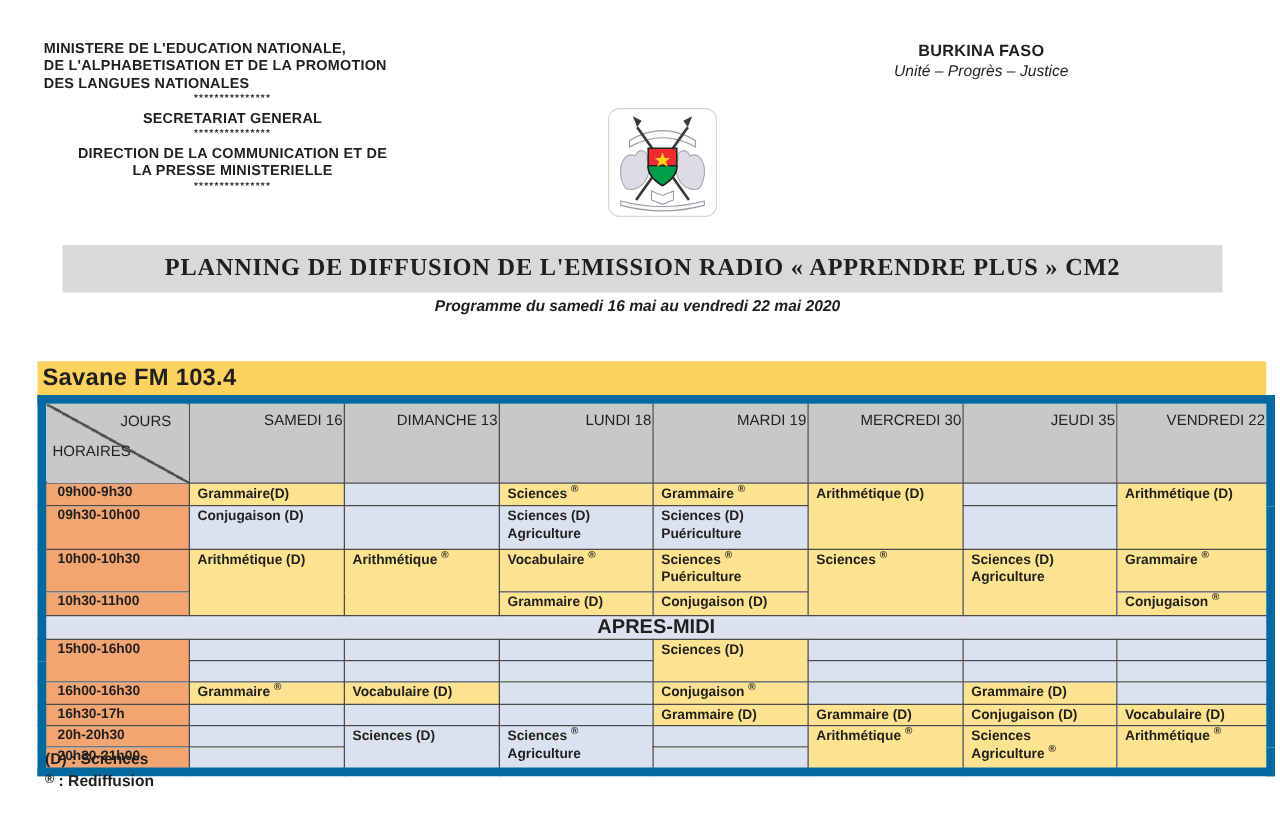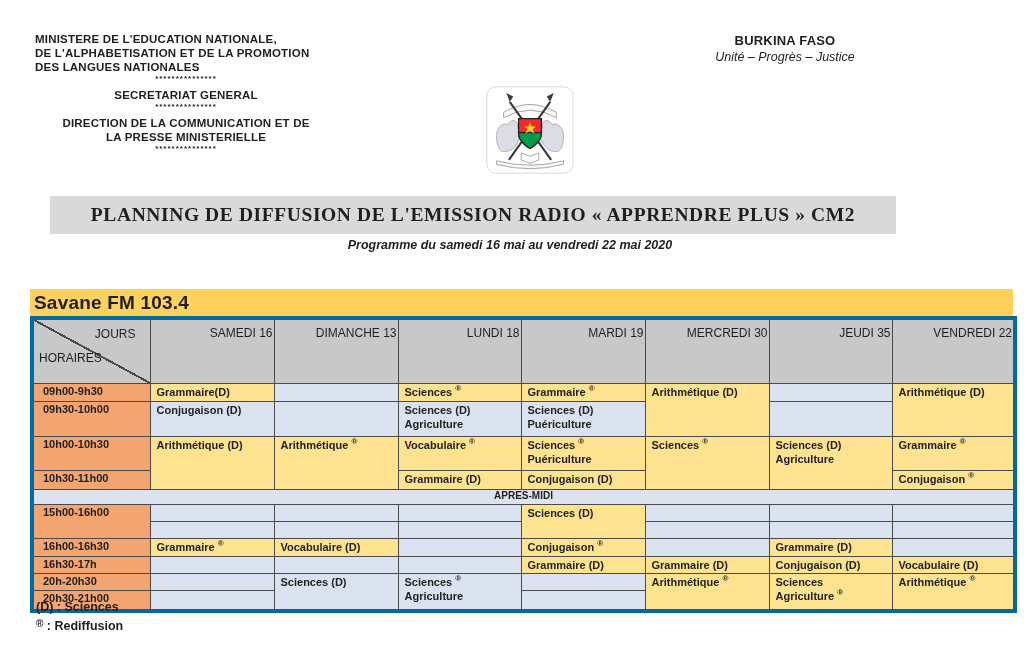--- a/index.html
+++ b/index.html
@@ -19,21 +19,21 @@
   .ministry-block .centered{text-align:center;}
   .ministry-block .gap{height:5px;}
   .country-block{
     position:absolute;left:640px;top:33px;width:290px;text-align:center;
   }
   .country-name{font-size:13px;font-weight:bold;letter-spacing:.2px;}
   .country-motto{font-size:12.5px;font-style:italic;margin-top:2px;}
   .emblem-box{position:absolute;left:486px;top:84px;width:88px;height:92px;}
   
   .title-strip{
-    position:absolute;left:50px;top:196px;width:846px;height:38px;
+    position:absolute;left:50px;top:196px;width:928px;height:38px;
     background:var(--title-strip,#d9d9d9);
     display:flex;align-items:center;justify-content:center;
   }
   .title-text{
     font-family:"Liberation Serif", serif;font-weight:bold;
     font-size:19.5px;letter-spacing:.6px;white-space:nowrap;
   }
   .subtitle{
     position:absolute;left:50px;top:238px;width:920px;text-align:center;
     font-size:12.5px;font-weight:bold;font-style:italic;
@@ -42,21 +42,21 @@
   .station-banner{
     position:absolute;left:30px;top:289px;width:983px;height:27px;
     background:var(--banner-gold,#fcd25c);
     display:flex;align-items:center;
   }
   .station-banner span{font-size:19px;font-weight:bold;padding-left:4px;letter-spacing:.2px;}
   
   .sched-wrap{position:absolute;left:30px;top:316px;width:983px;}
   table.sched{
     border-collapse:collapse;table-layout:fixed;width:983px;
-    border:4px solid #0369a1;
+    border:7px solid #0369a1;
   }
   table.sched th,table.sched td{
     border:1px solid var(--border,#4a4a4a);
     overflow:hidden;vertical-align:top;
   }
   th.dayhead{
     background:var(--header-gray,#c8c8c8);height:56px;
     font-size:12px;font-weight:normal;text-align:right;padding-top:6px;
   }
   th.corner{
@@ -72,21 +72,21 @@
   td.time{
     background:var(--cell-orange,#f3a571);
     font-size:11px;font-weight:bold;padding:1px 0 0 9px;white-space:nowrap;
   }
   td.cell{font-size:11px;font-weight:bold;line-height:14px;padding:1px 0 0 6px;}
   td.cell.yellow{background:var(--cell-yellow,#fde28f);}
   td.cell.blue{background:var(--cell-blue,#dbe2ef);}
   td.cell sup{font-size:8px;line-height:0;}
   td.divider{
     background:var(--divider-bg,#dde3ee);text-align:center;
-    font-size:10px;font-weight:bold;padding:0;
+    font-size:16px;font-weight:bold;padding:0;
   }
   
   .legend{position:absolute;left:36px;top:600px;font-size:12.5px;font-weight:bold;}
   .legend .row{margin-bottom:4px;}
   .legend .sym-r{font-size:10px;vertical-align:3px;}
 </style>
 </head>
 <body>
 
 <div class="ministry-block">

